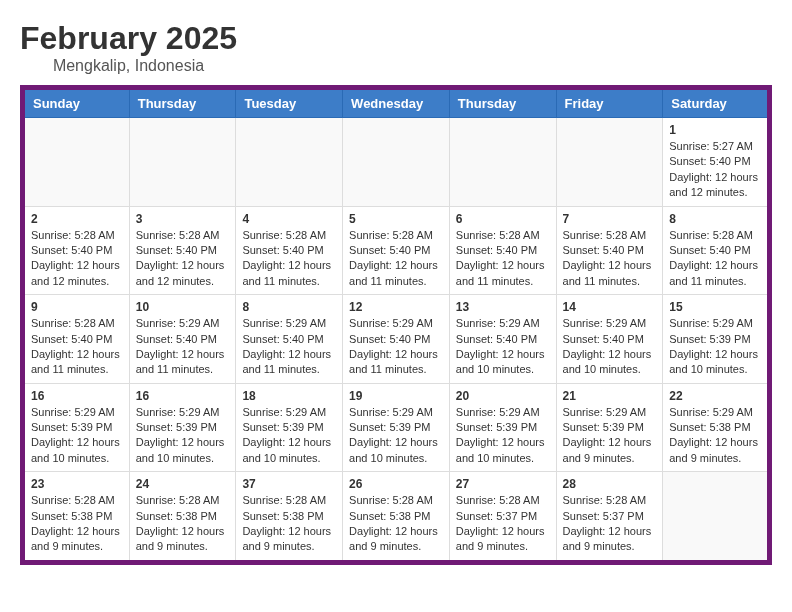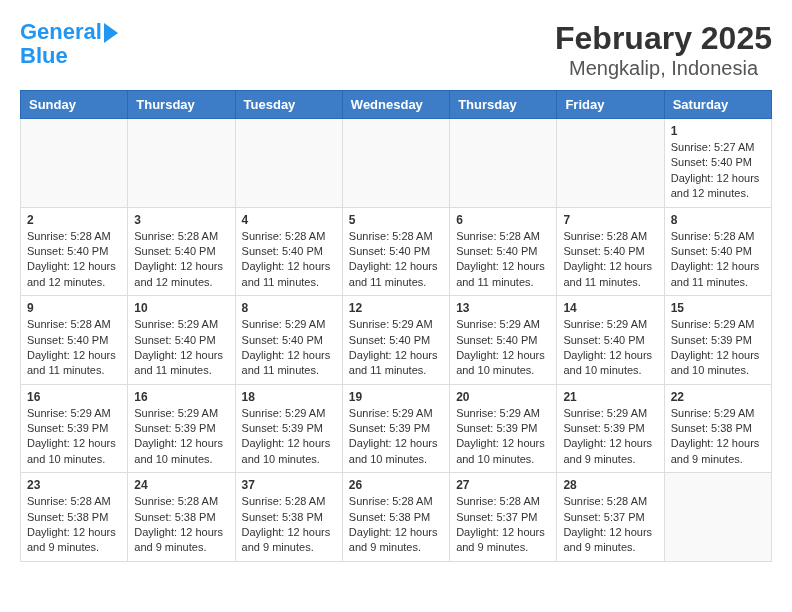--- a/index.html
+++ b/index.html
@@ -40,28 +40,28 @@
     }
     .title-block {
       text-align: center;
     }
     .title-block h1 {
       font-size: 32px;
       font-weight: bold;
       color: #333;
     }
     .title-block h2 {
-      font-size: 20px;
+      font-size: 16px;
       font-weight: normal;
       color: #555;
     }
     .calendar {
       width: 100%;
       border-collapse: collapse;
-      border: 1px solid #701a75;
+      border: 5px solid #701a75;
     }
     .calendar th {
       background-color: #3d7dc8;
       color: white;
       text-align: left;
       padding: 6px 8px;
       font-size: 13px;
       font-weight: bold;
       border: 1px solid #2a6ab5;
     }
@@ -90,29 +90,20 @@
       color: #333;
     }
     tr.week-row td {
       height: 85px;
     }
   </style>
 </head>
 <body>
 
 <div class="header">
-  <div class="logo">
-    <div>
-      <div style="display:flex;align-items:center;">
-        <span class="logo-text"><span>General</span></span>
-        <div class="logo-arrow"></div>
-      </div>
-      <div class="logo-text" style="color:#2196F3;font-size:22px;">Blue</div>
-    </div>
-  </div>
   <div class="title-block">
     <h1>February 2025</h1>
     <h2>Mengkalip, Indonesia</h2>
   </div>
 </div>
 
 <table class="calendar">
   <thead>
     <tr>
     <th>Sunday</th>

